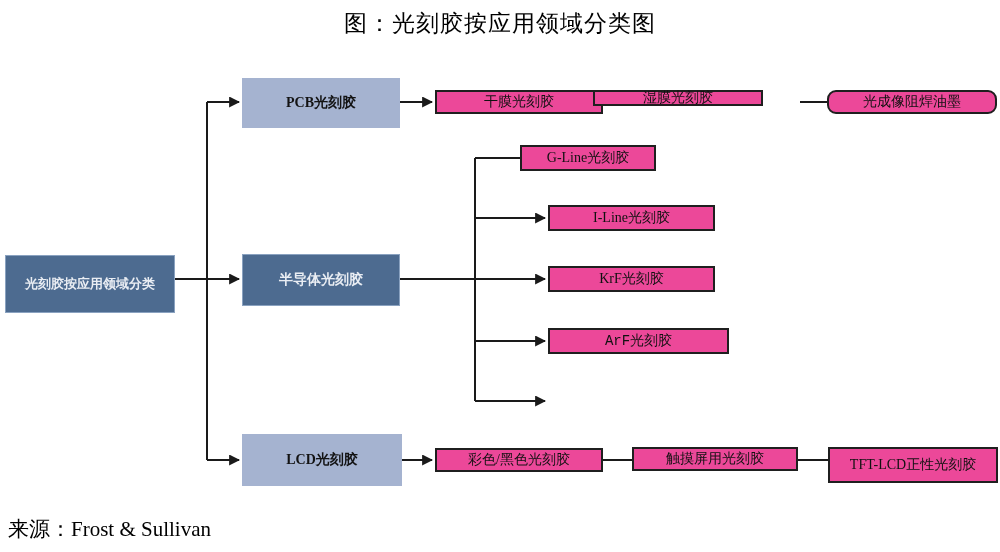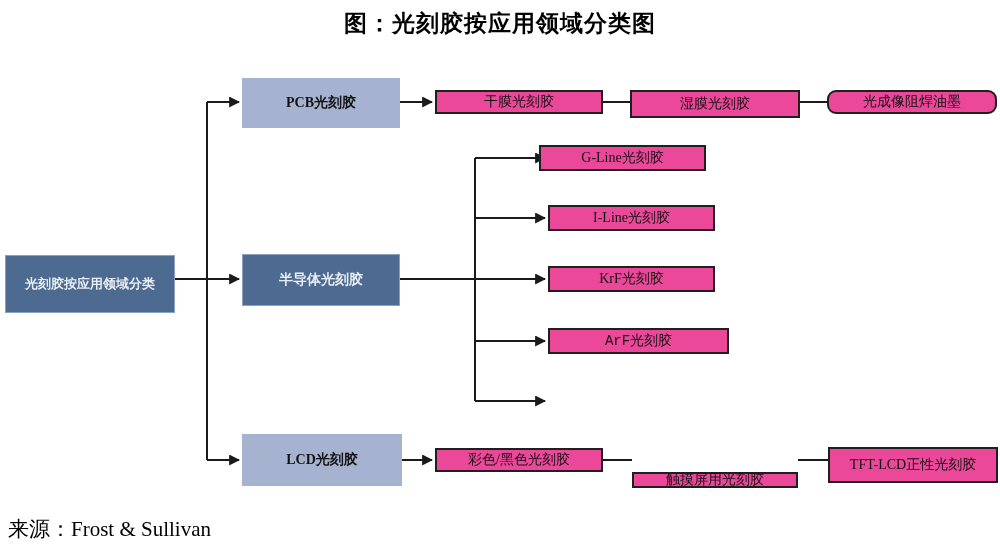--- a/index.html
+++ b/index.html
@@ -6,21 +6,21 @@
   .canvas{
     position:relative;
     width:1000px;height:552px;
     background:#ffffff;
     font-family:"Liberation Serif","DejaVu Serif",serif;
     overflow:hidden;
   }
   .title{
     position:absolute;left:0;top:8px;width:1000px;
     text-align:center;
-    font-size:23px;font-weight:bold;color:#000000;
+    font-size:23px;font-weight:normal;color:#000000;
     letter-spacing:1px;
   }
   .connectors{position:absolute;left:0;top:0;}
   .node{
     position:absolute;
     display:flex;align-items:center;justify-content:center;
     font-size:14px;color:#111111;
     box-sizing:border-box;
     white-space:nowrap;
   }
@@ -88,27 +88,27 @@
     </g>
   </svg>
 
   <div class="node dark" style="left:5px;top:255px;width:170px;height:58px;font-size:13px;">光刻胶按应用领域分类</div>
 
   <div class="node light" style="left:242px;top:78px;width:158px;height:50px;">PCB光刻胶</div>
   <div class="node dark" style="left:242px;top:254px;width:158px;height:52px;">半导体光刻胶</div>
   <div class="node light" style="left:242px;top:434px;width:160px;height:52px;">LCD光刻胶</div>
 
   <div class="node leaf" style="left:435px;top:90px;width:168px;height:24px;">干膜光刻胶</div>
-  <div class="node leaf" style="left:630px;top:90px;width:170px;height:28px;">湿膜光刻胶</div>
+  <div class="node leaf" style="left:593px;top:90px;width:170px;height:16px;">湿膜光刻胶</div>
   <div class="node leaf" style="left:827px;top:90px;width:170px;height:24px;border-radius:9px;">光成像阻焊油墨</div>
 
-  <div class="node leaf" style="left:539px;top:145px;width:167px;height:26px;">G-Line光刻胶</div>
+  <div class="node leaf" style="left:520px;top:145px;width:136px;height:26px;">G-Line光刻胶</div>
   <div class="node leaf" style="left:548px;top:205px;width:167px;height:26px;">I-Line光刻胶</div>
   <div class="node leaf" style="left:548px;top:266px;width:167px;height:26px;">KrF光刻胶</div>
   <div class="node leaf" style="left:548px;top:328px;width:181px;height:26px;font-family:Liberation Mono, monospace;">ArF光刻胶</div>
 
   <div class="node leaf" style="left:435px;top:448px;width:168px;height:24px;">彩色/黑色光刻胶</div>
-  <div class="node leaf" style="left:632px;top:447px;width:166px;height:16px;margin-top:25px;">触摸屏用光刻胶</div>
+  <div class="node leaf" style="left:632px;top:447px;width:166px;height:24px;">触摸屏用光刻胶</div>
   <div class="node leaf" style="left:828px;top:447px;width:170px;height:36px;">TFT-LCD正性光刻胶</div>
 
   <div class="source">来源：Frost &amp; Sullivan</div>
 
 </div>
 
 </body></html>

